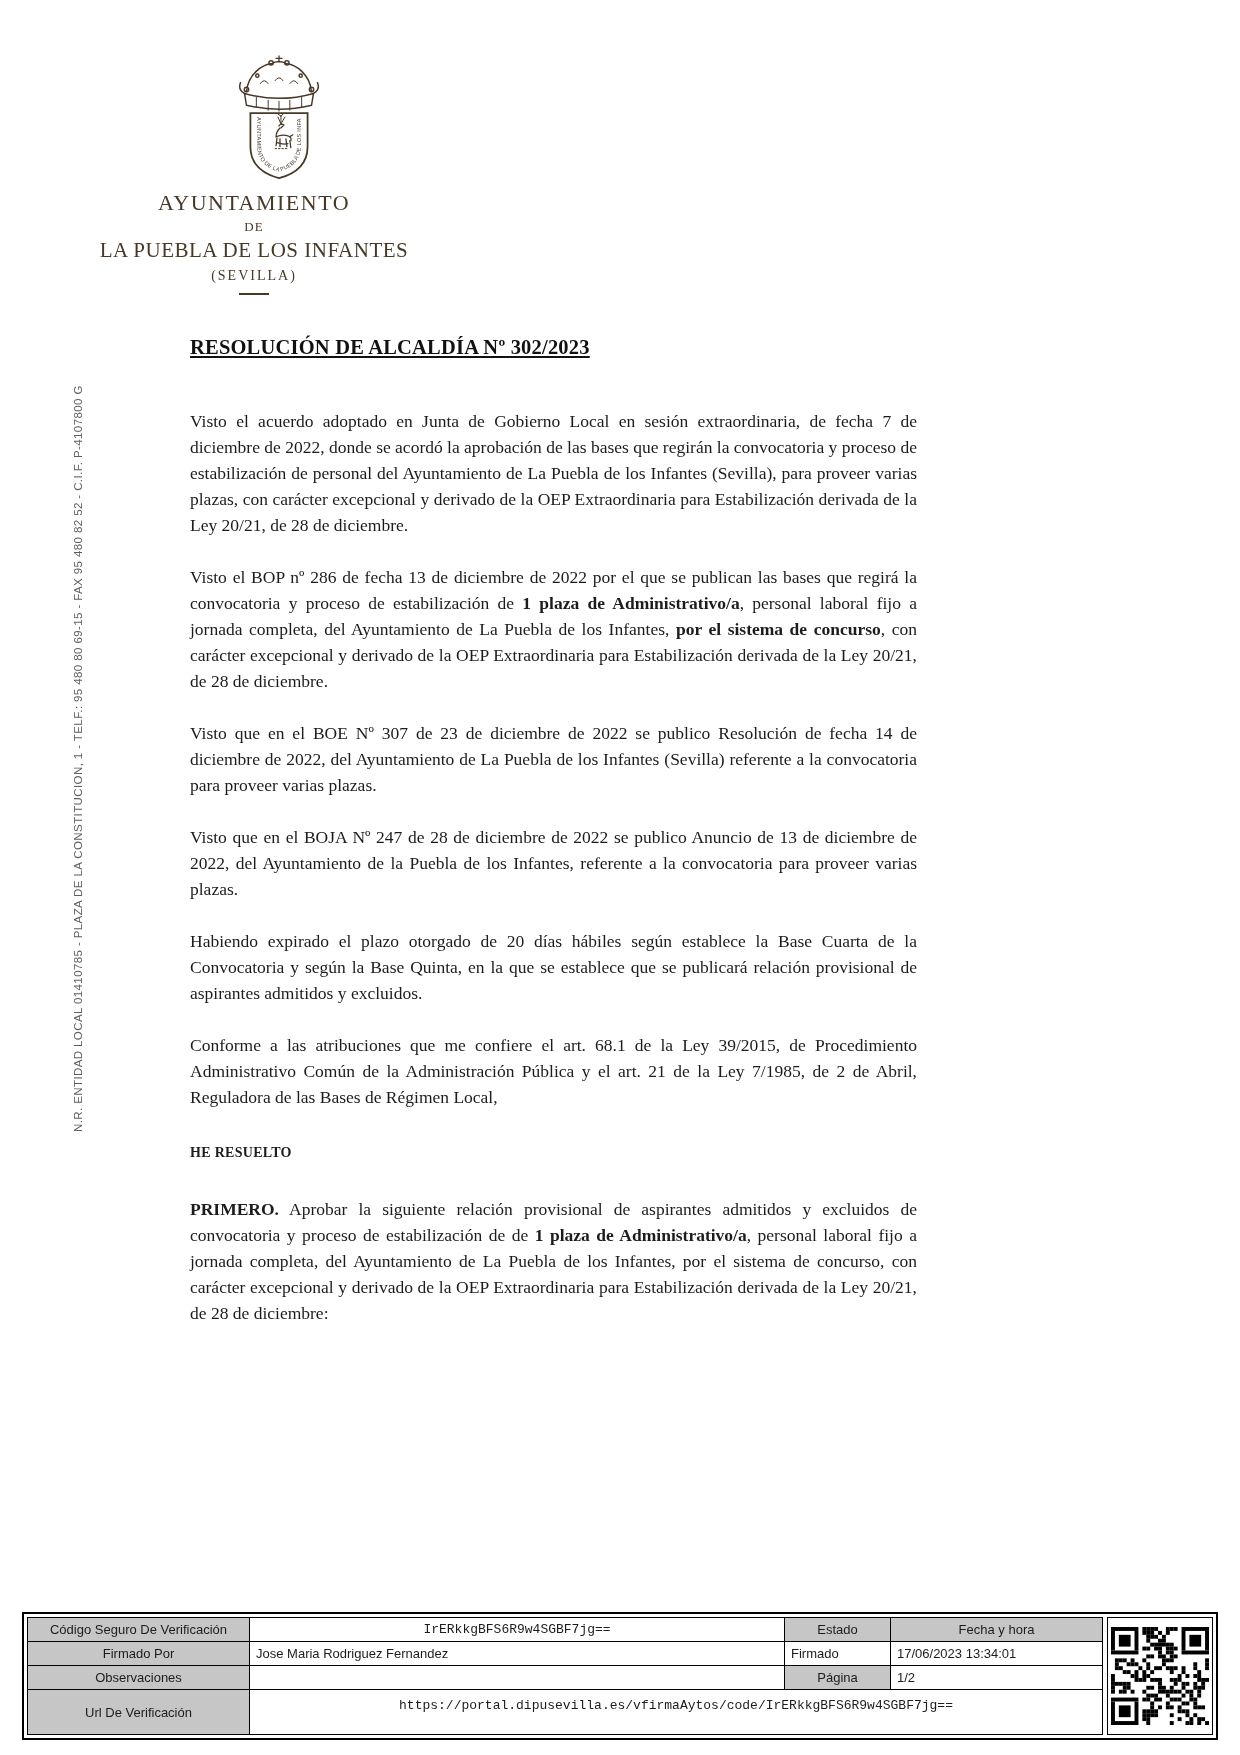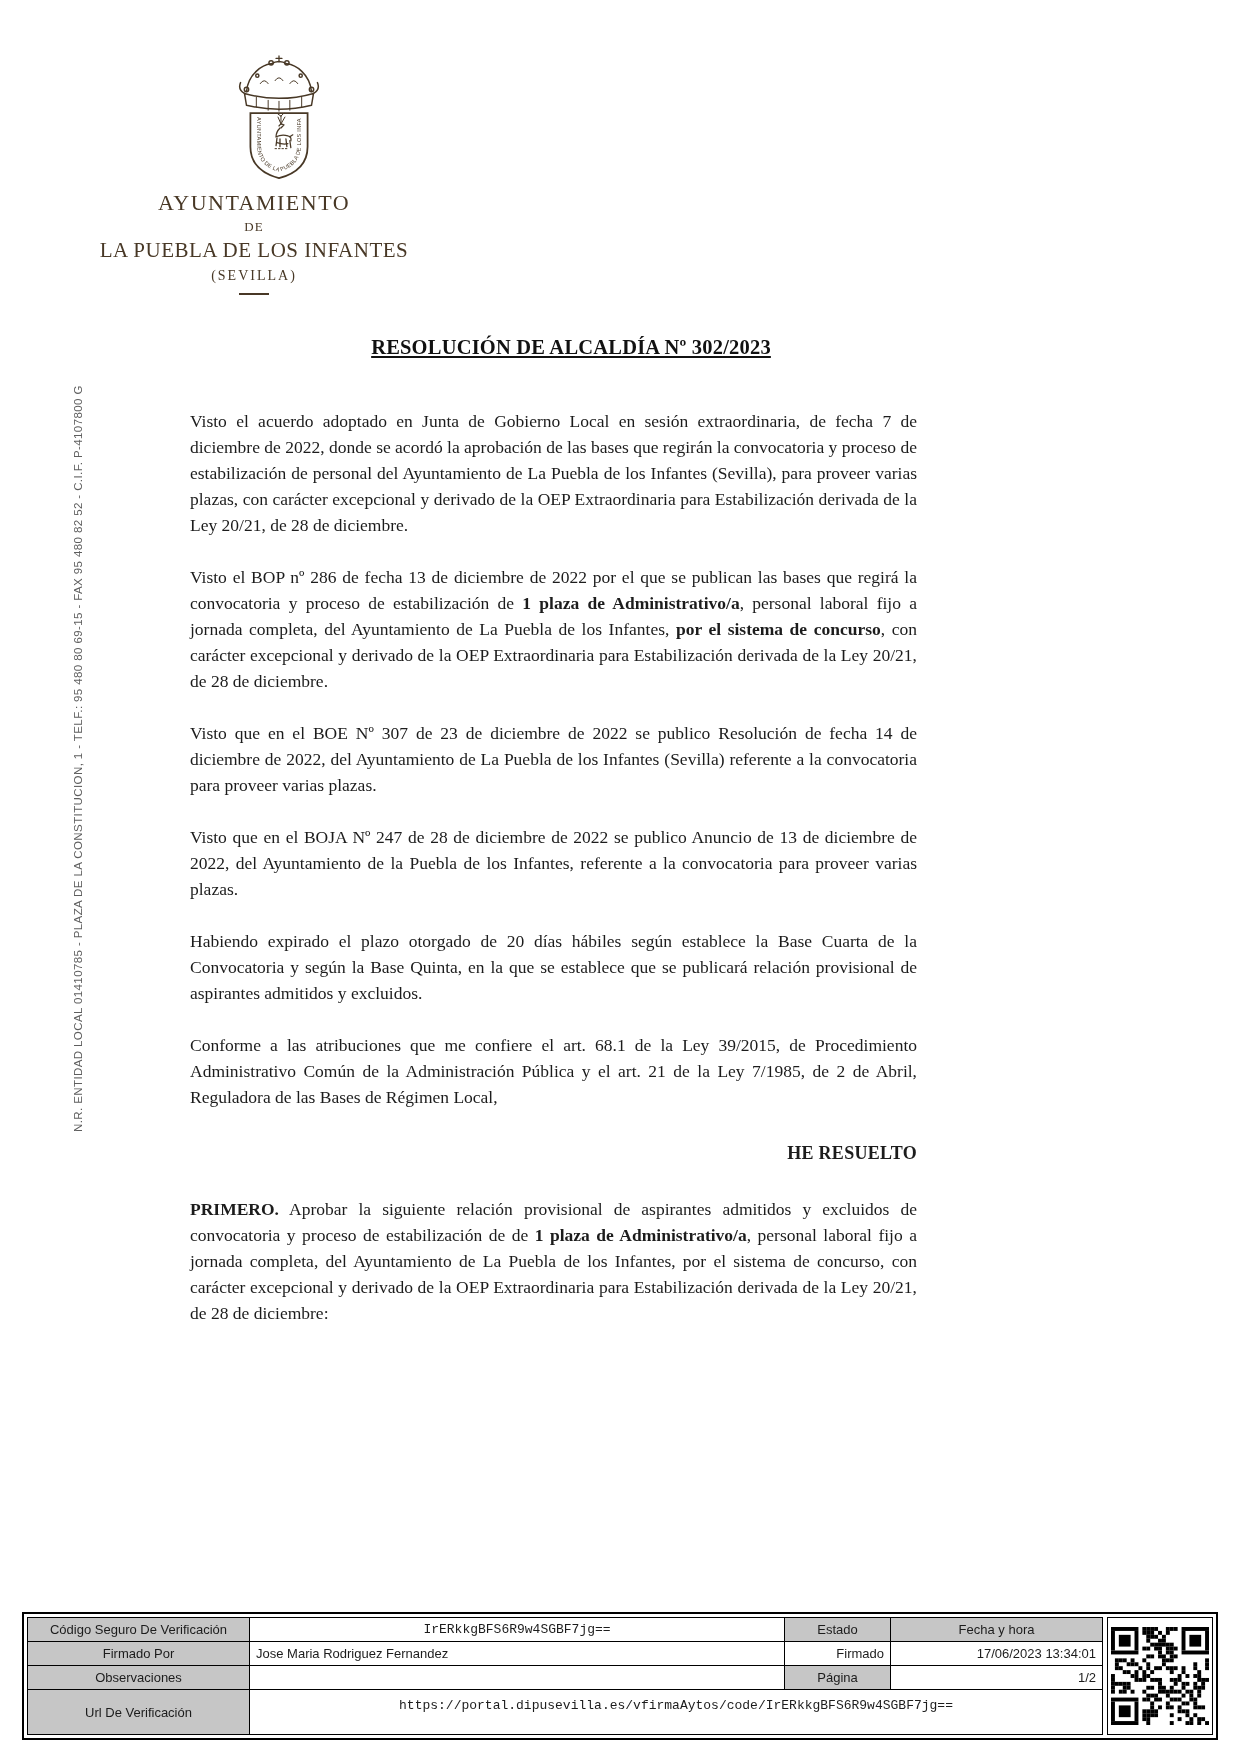--- a/index.html
+++ b/index.html
@@ -20,39 +20,39 @@
 
   
   .side-text{
     position:absolute;left:72px;top:1132px;transform-origin:0 0;transform:rotate(-90deg);
     white-space:nowrap;font-family:"Liberation Sans",sans-serif;font-size:11.5px;
     color:#5e5e5e;letter-spacing:.4px;
   }
 
   
   .doc-title{
-    position:absolute;left:190px;top:336px;width:762px;margin:0;text-align:center;
+    position:absolute;left:190px;top:336px;width:762px;margin:0;text-align:left;
     font-size:20.5px;font-weight:bold;text-decoration:underline;color:#111;
     letter-spacing:.2px;
   }
   .body-col{position:absolute;left:190px;top:408px;width:727px;}
   .body-col p{margin:0 0 26px;font-size:17.5px;line-height:26px;text-align:justify;}
-  .body-col p.heading{text-align:right;font-weight:bold;margin:30px 0;letter-spacing:.3px;font-size:18px;}
+  .body-col p.heading{text-align:left;font-weight:bold;margin:30px 0;letter-spacing:.3px;font-size:14px;}
   .b{font-weight:bold;}
 
   
   .footer{
     position:absolute;left:22px;top:1612px;width:1196px;height:128px;
     border:2px solid #000;box-sizing:border-box;background:#fff;
     display:flex;gap:4px;padding:3px;font-family:"Liberation Sans",sans-serif;
   }
   table.sig{border-collapse:collapse;table-layout:fixed;flex:1;height:100%;}
   table.sig td{border:1.5px solid #000;font-size:13px;padding:1px 6px;overflow:hidden;white-space:nowrap;}
   td.lbl{background:#c6c6c6;text-align:center;}
-  td.ctr{text-align:right;margin-left:8px;}
+  td.ctr{text-align:left;margin-left:8px;}
   td.mono{font-family:"Liberation Mono","DejaVu Sans Mono",monospace;font-size:12.5px;text-align:center;}
   td.name{font-size:13.5px;margin-top:38px;}
   tr.url-row td{vertical-align:middle;}
   tr.url-row td.mono{padding-bottom:14px;}
   .qr-box{width:106px;box-sizing:border-box;border:1.5px solid #000;display:flex;align-items:center;justify-content:center;background:#fff;}
   .qr-box svg{width:98px;height:98px;}
 </style>
 </head>
 <body>
 

